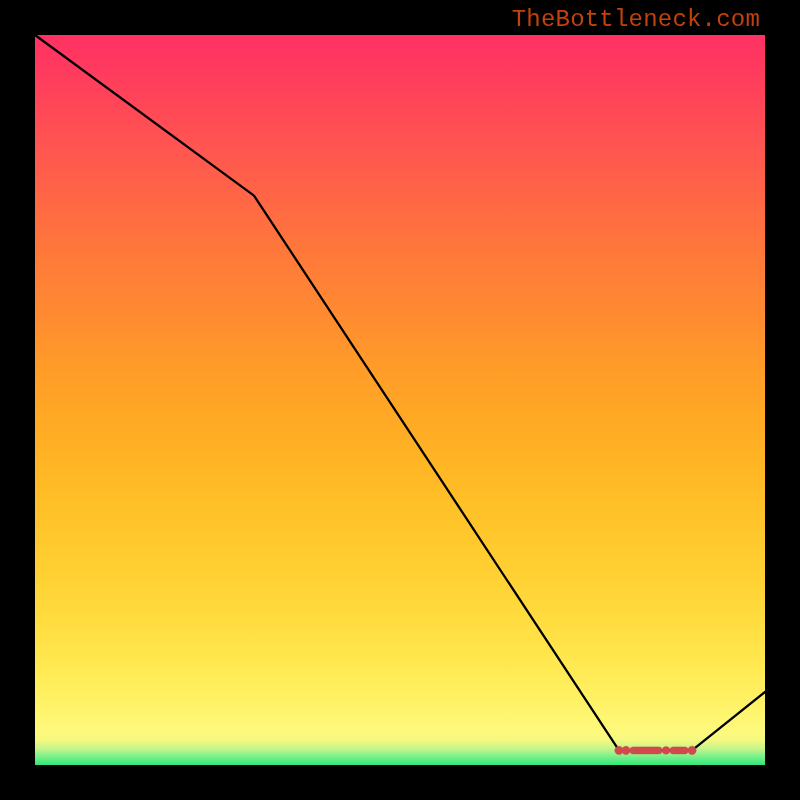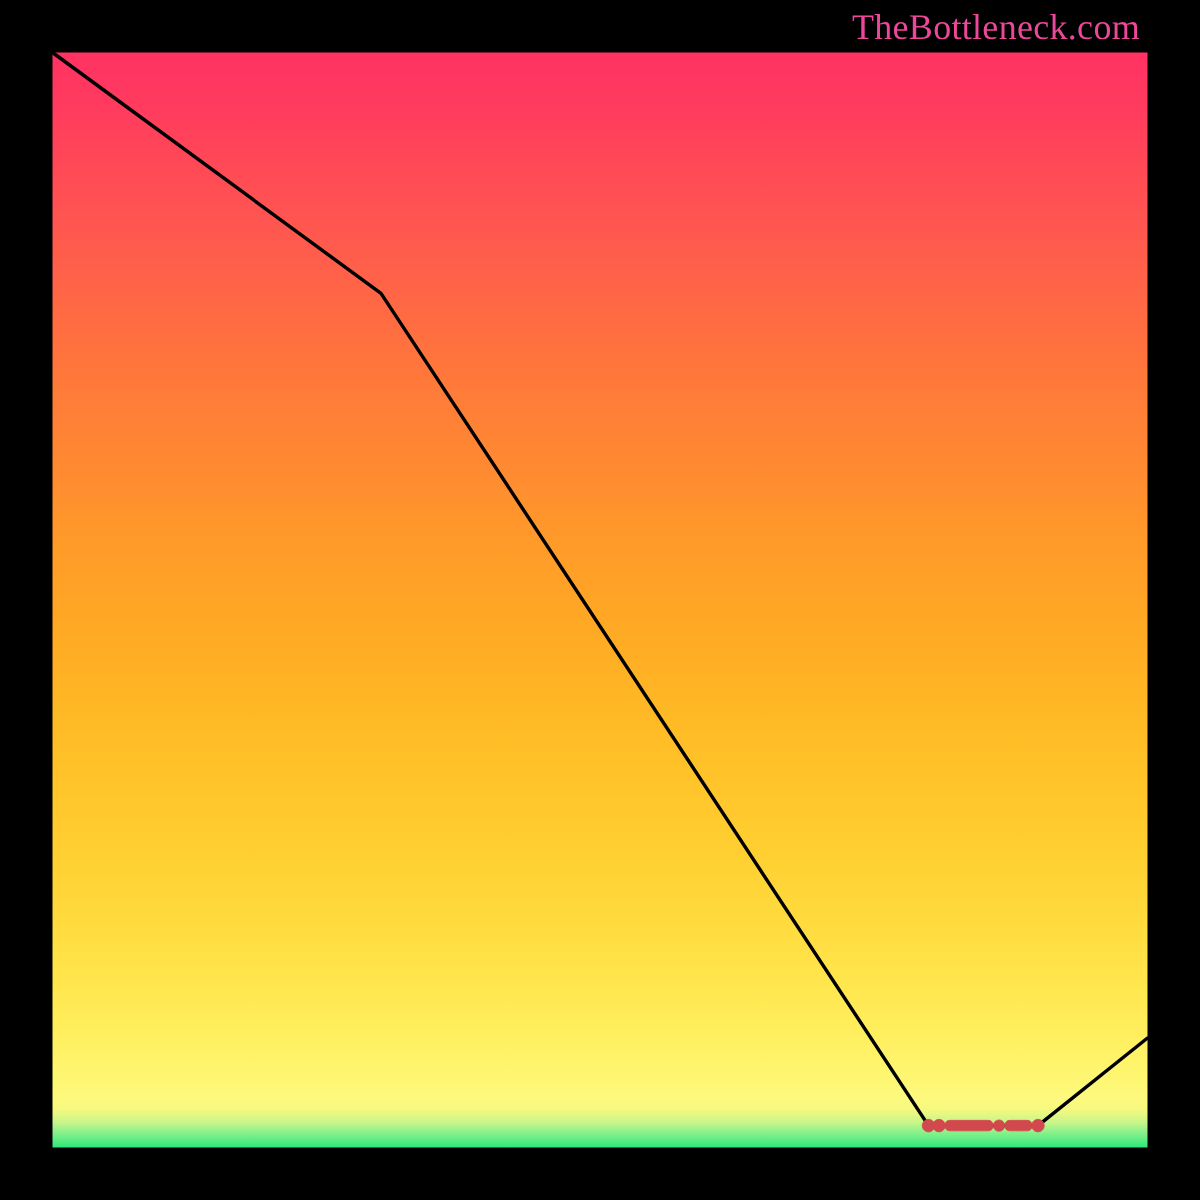--- a/index.html
+++ b/index.html
@@ -47,25 +47,25 @@
       #ff6844 77%,
       #ff5750 84%,
       #ff4857 90%,
       #ff3b5e 95%,
       #ff3263 100%);
   }
   .watermark {
     position: absolute;
     top: 6px;
     right: 40px;
-    color: #ec4899;
+    color: #c2410c;
     font-size: 24px;
     font-weight: 500;
     letter-spacing: 0.2px;
-    font-family: Liberation Serif, serif;
+    font-family: Liberation Mono, monospace;
   }
   svg.line {
     position: absolute;
     left: 0;
     top: 0;
     width: 730px;
     height: 730px;
     overflow: visible;
   }
 </style>

